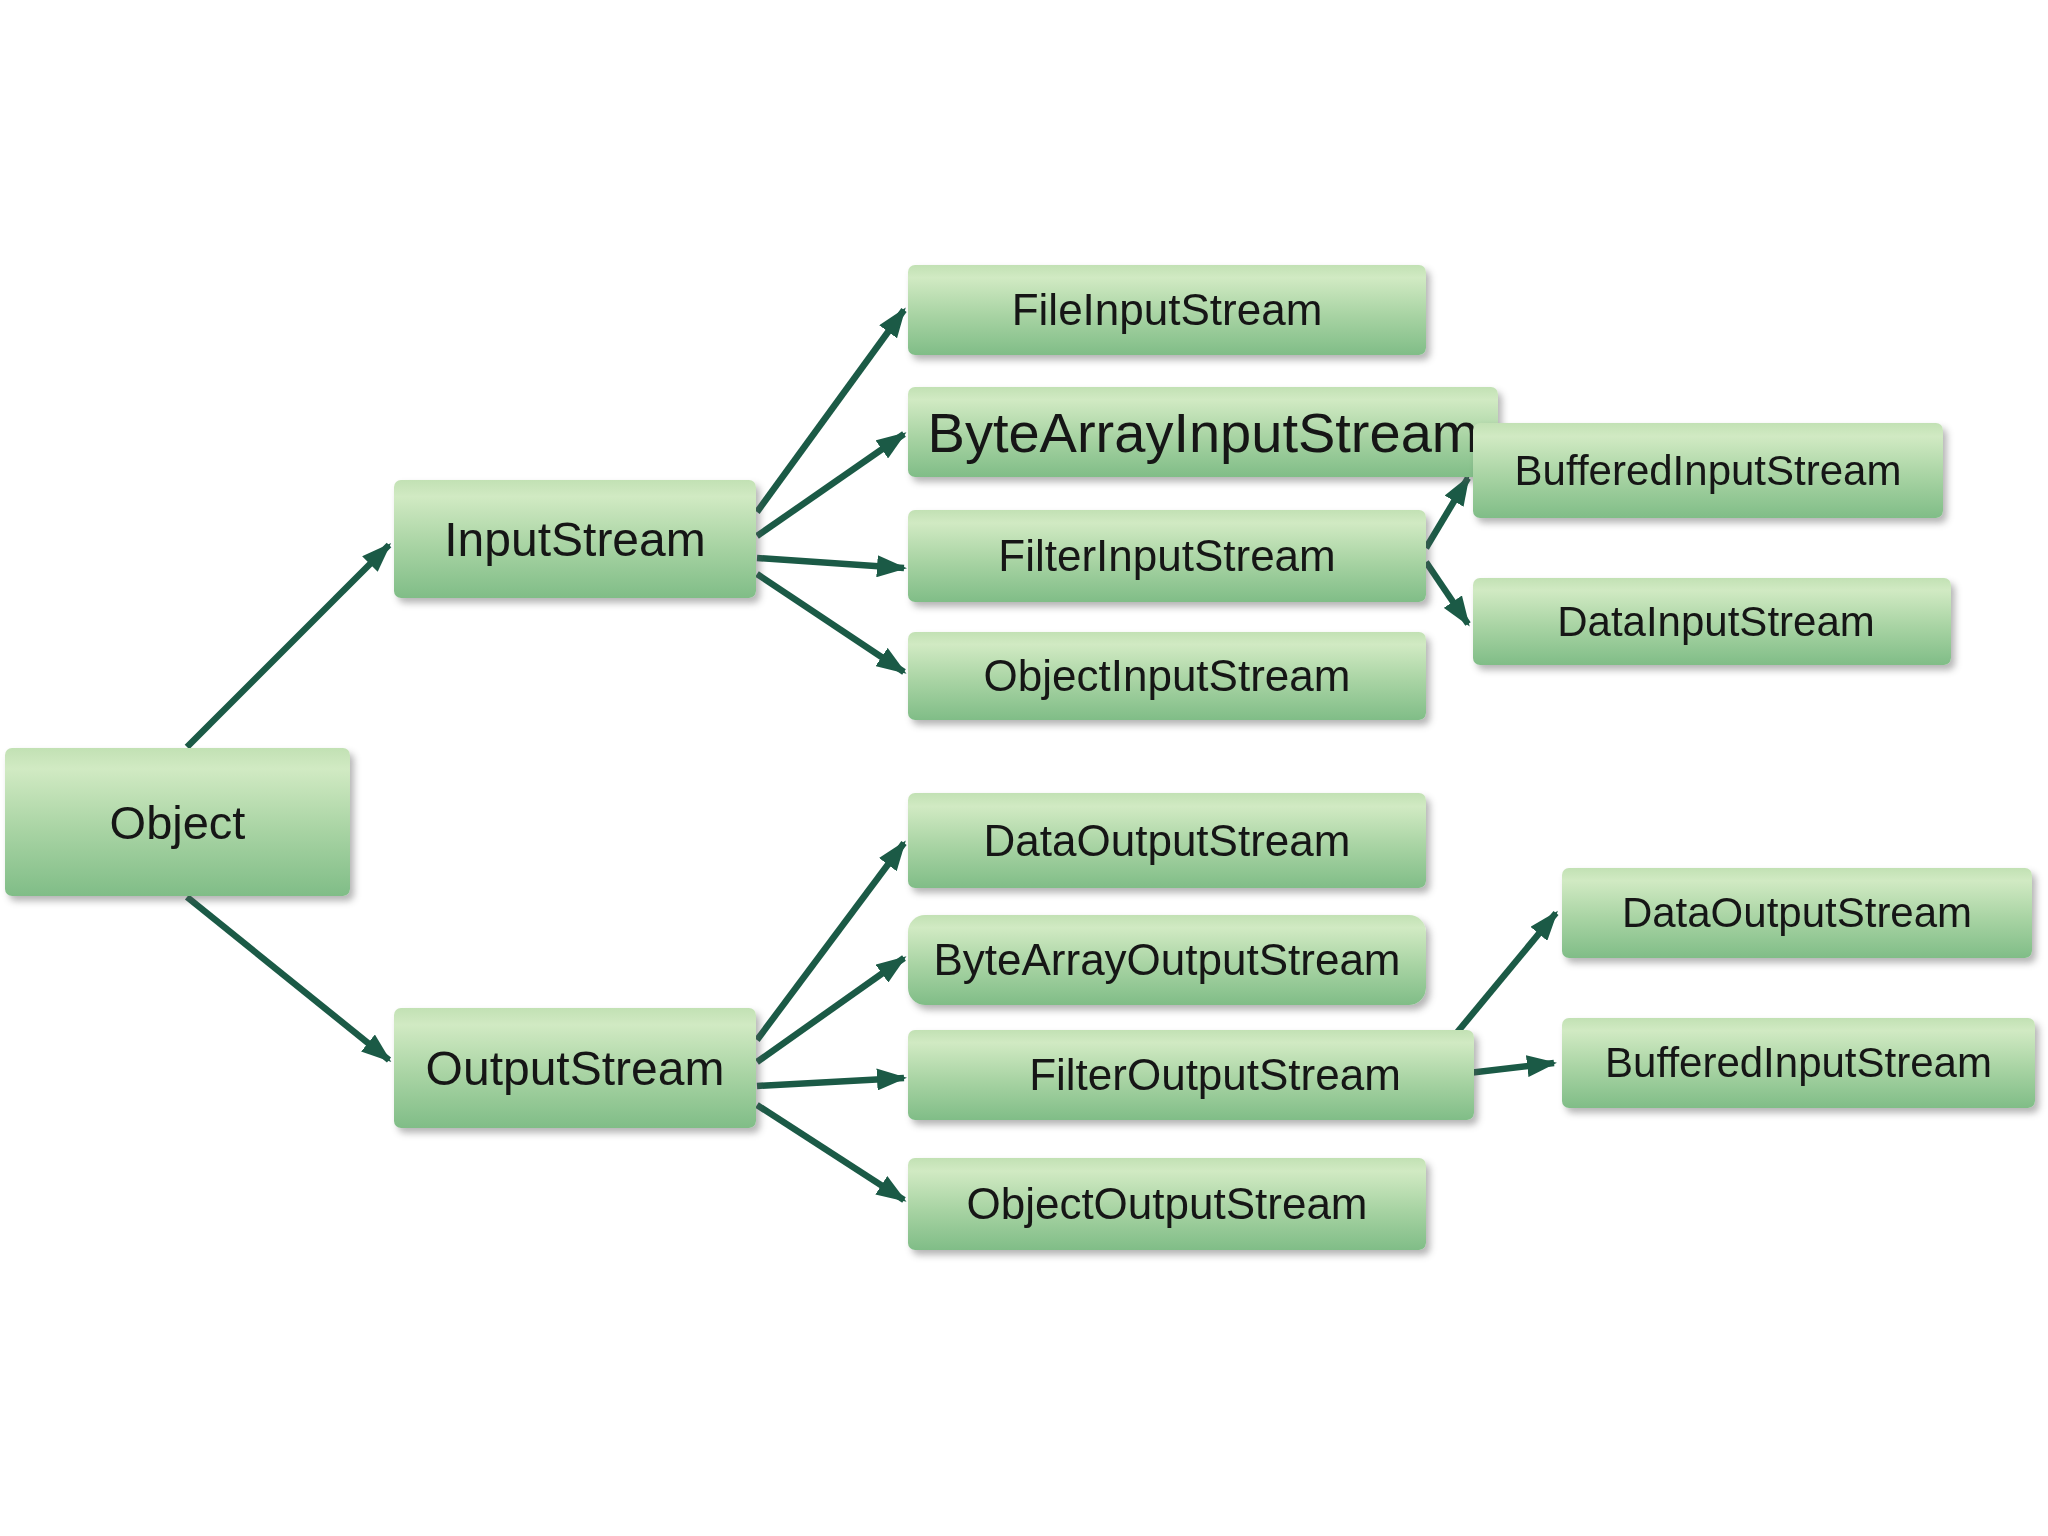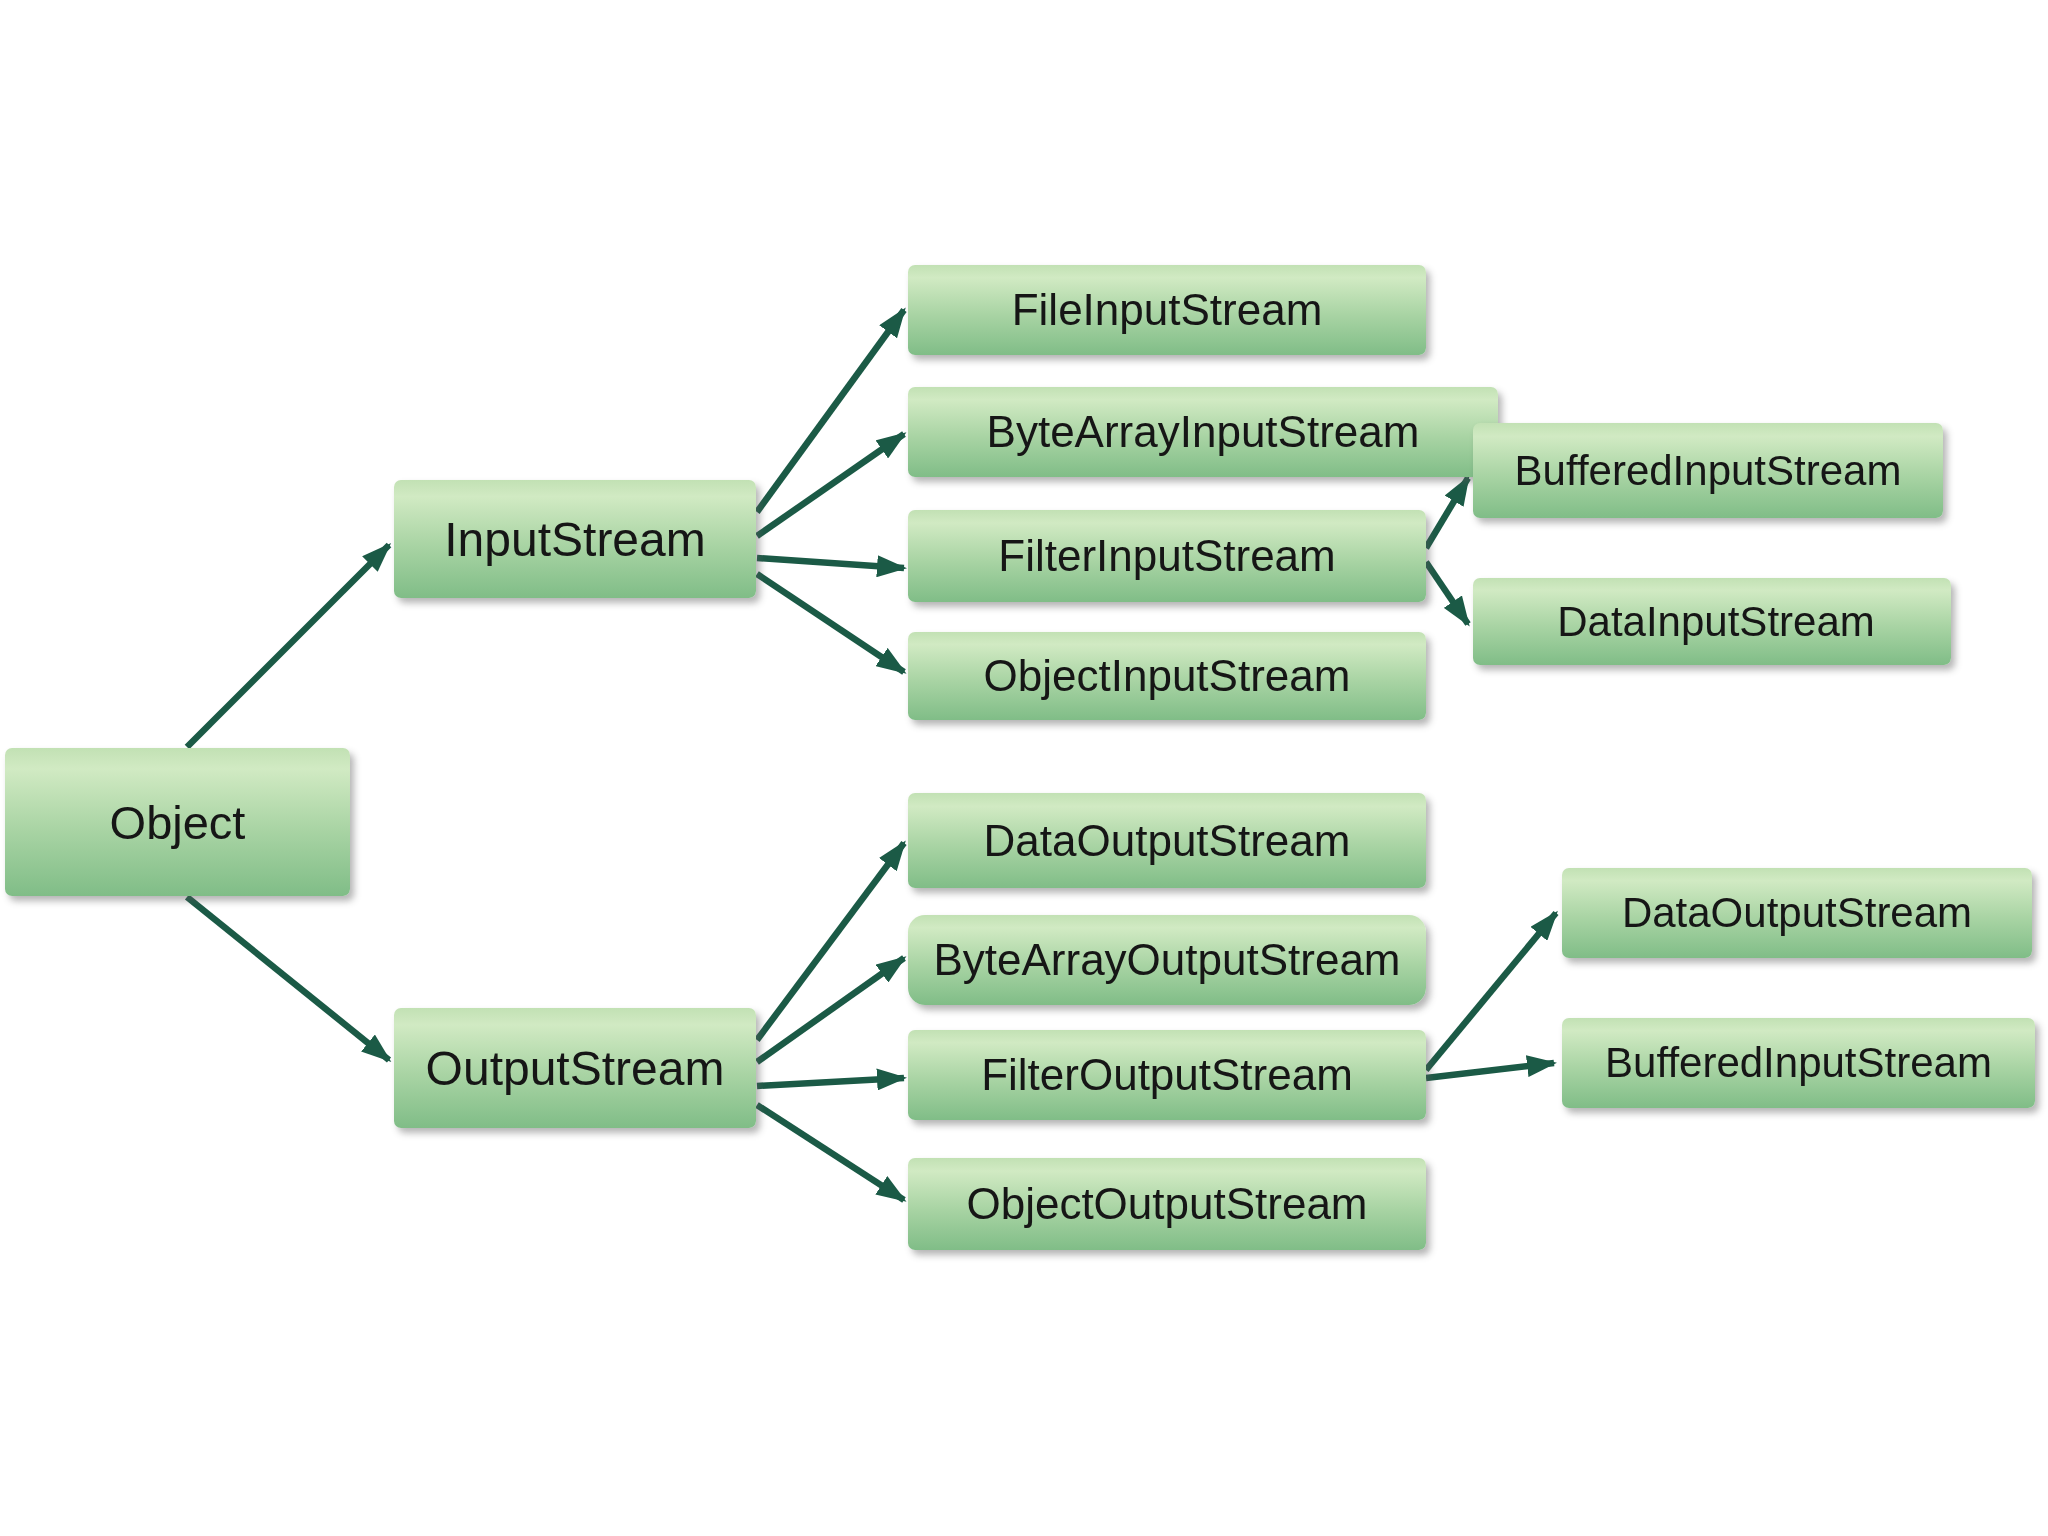--- a/index.html
+++ b/index.html
@@ -33,28 +33,28 @@
     border-radius:7px;
     box-shadow:4px 5px 7px rgba(90,90,90,0.45);
     color:var(--text);
     text-align:center;
     white-space:nowrap;
   }
   .box-object               {left:5px;   top:748px;  width:345px; height:148px; font-size:47px;}
   .box-input-stream         {left:394px; top:480px;  width:362px; height:118px; font-size:48px;}
   .box-output-stream        {left:394px; top:1008px; width:362px; height:120px; font-size:48px;}
   .box-file-input-stream    {left:908px; top:265px;  width:518px; height:90px;  font-size:44px;}
-  .box-byte-array-input-stream{left:908px;top:387px; width:590px; height:90px;  font-size:44px;}
+  .box-byte-array-input-stream{left:908px;top:387px; width:590px; height:90px;  font-size:56px;}
   .box-filter-input-stream  {left:908px; top:510px;  width:518px; height:92px;  font-size:44px;}
   .box-object-input-stream  {left:908px; top:632px;  width:518px; height:88px;  font-size:44px;}
   .box-buffered-input-stream{left:1473px;top:423px;  width:470px; height:95px;  font-size:42px;}
   .box-data-input-stream    {left:1473px;top:578px;  width:470px; height:87px;  font-size:42px;padding-left:8px;}
   .box-file-output-stream   {left:908px; top:793px;  width:518px; height:95px;  font-size:44px;}
   .box-byte-array-output-stream{left:908px;top:915px;width:518px; height:90px;  font-size:44px;border-radius:17px;}
-  .box-filter-output-stream {left:908px; top:1030px; width:518px; height:90px;  font-size:44px;}
+  .box-filter-output-stream {left:908px; top:1030px; width:518px; height:90px;  font-size:44px;padding-left:48px;}
   .box-object-output-stream {left:908px; top:1158px; width:518px; height:92px;  font-size:44px;}
   .box-data-output-stream   {left:1562px;top:868px;  width:470px; height:90px;  font-size:42px;}
   .box-buffered-output-stream{left:1562px;top:1018px;width:473px; height:90px;  font-size:42px;}
 </style>
 </head>
 <body>
 
 <div class="canvas">
 
   <svg class="edges" viewBox="0 0 2048 1536" xmlns="http://www.w3.org/2000/svg">

